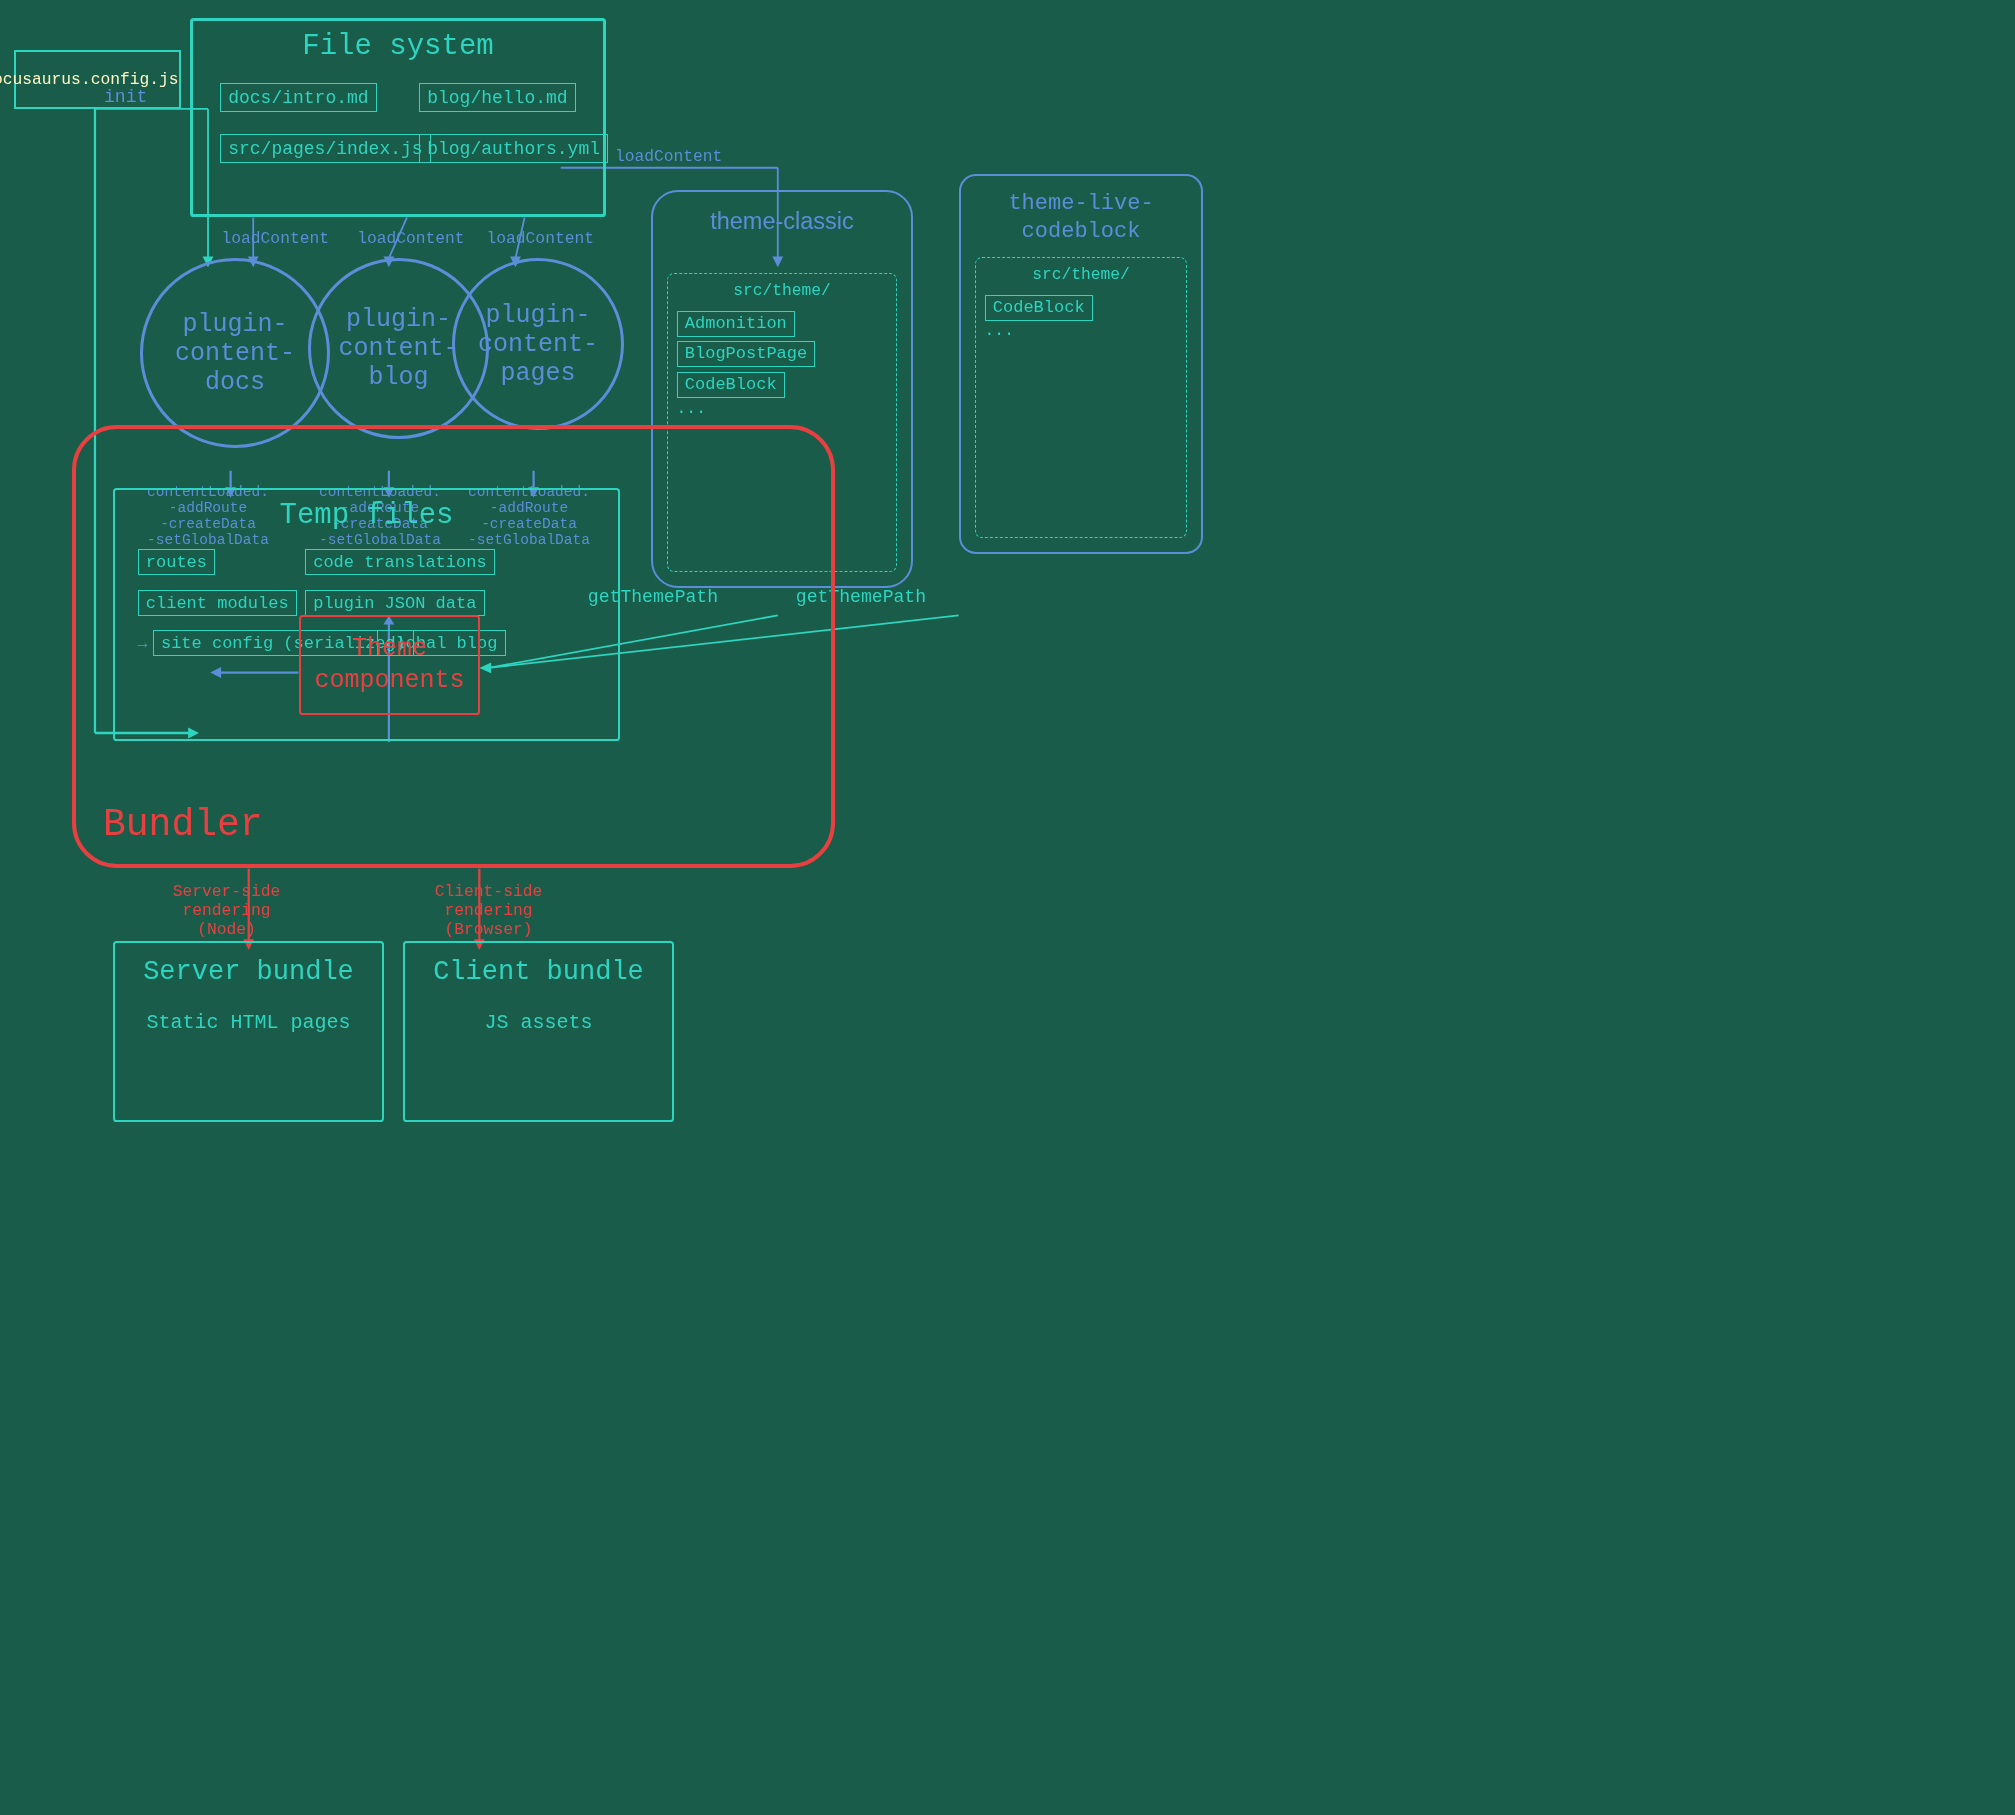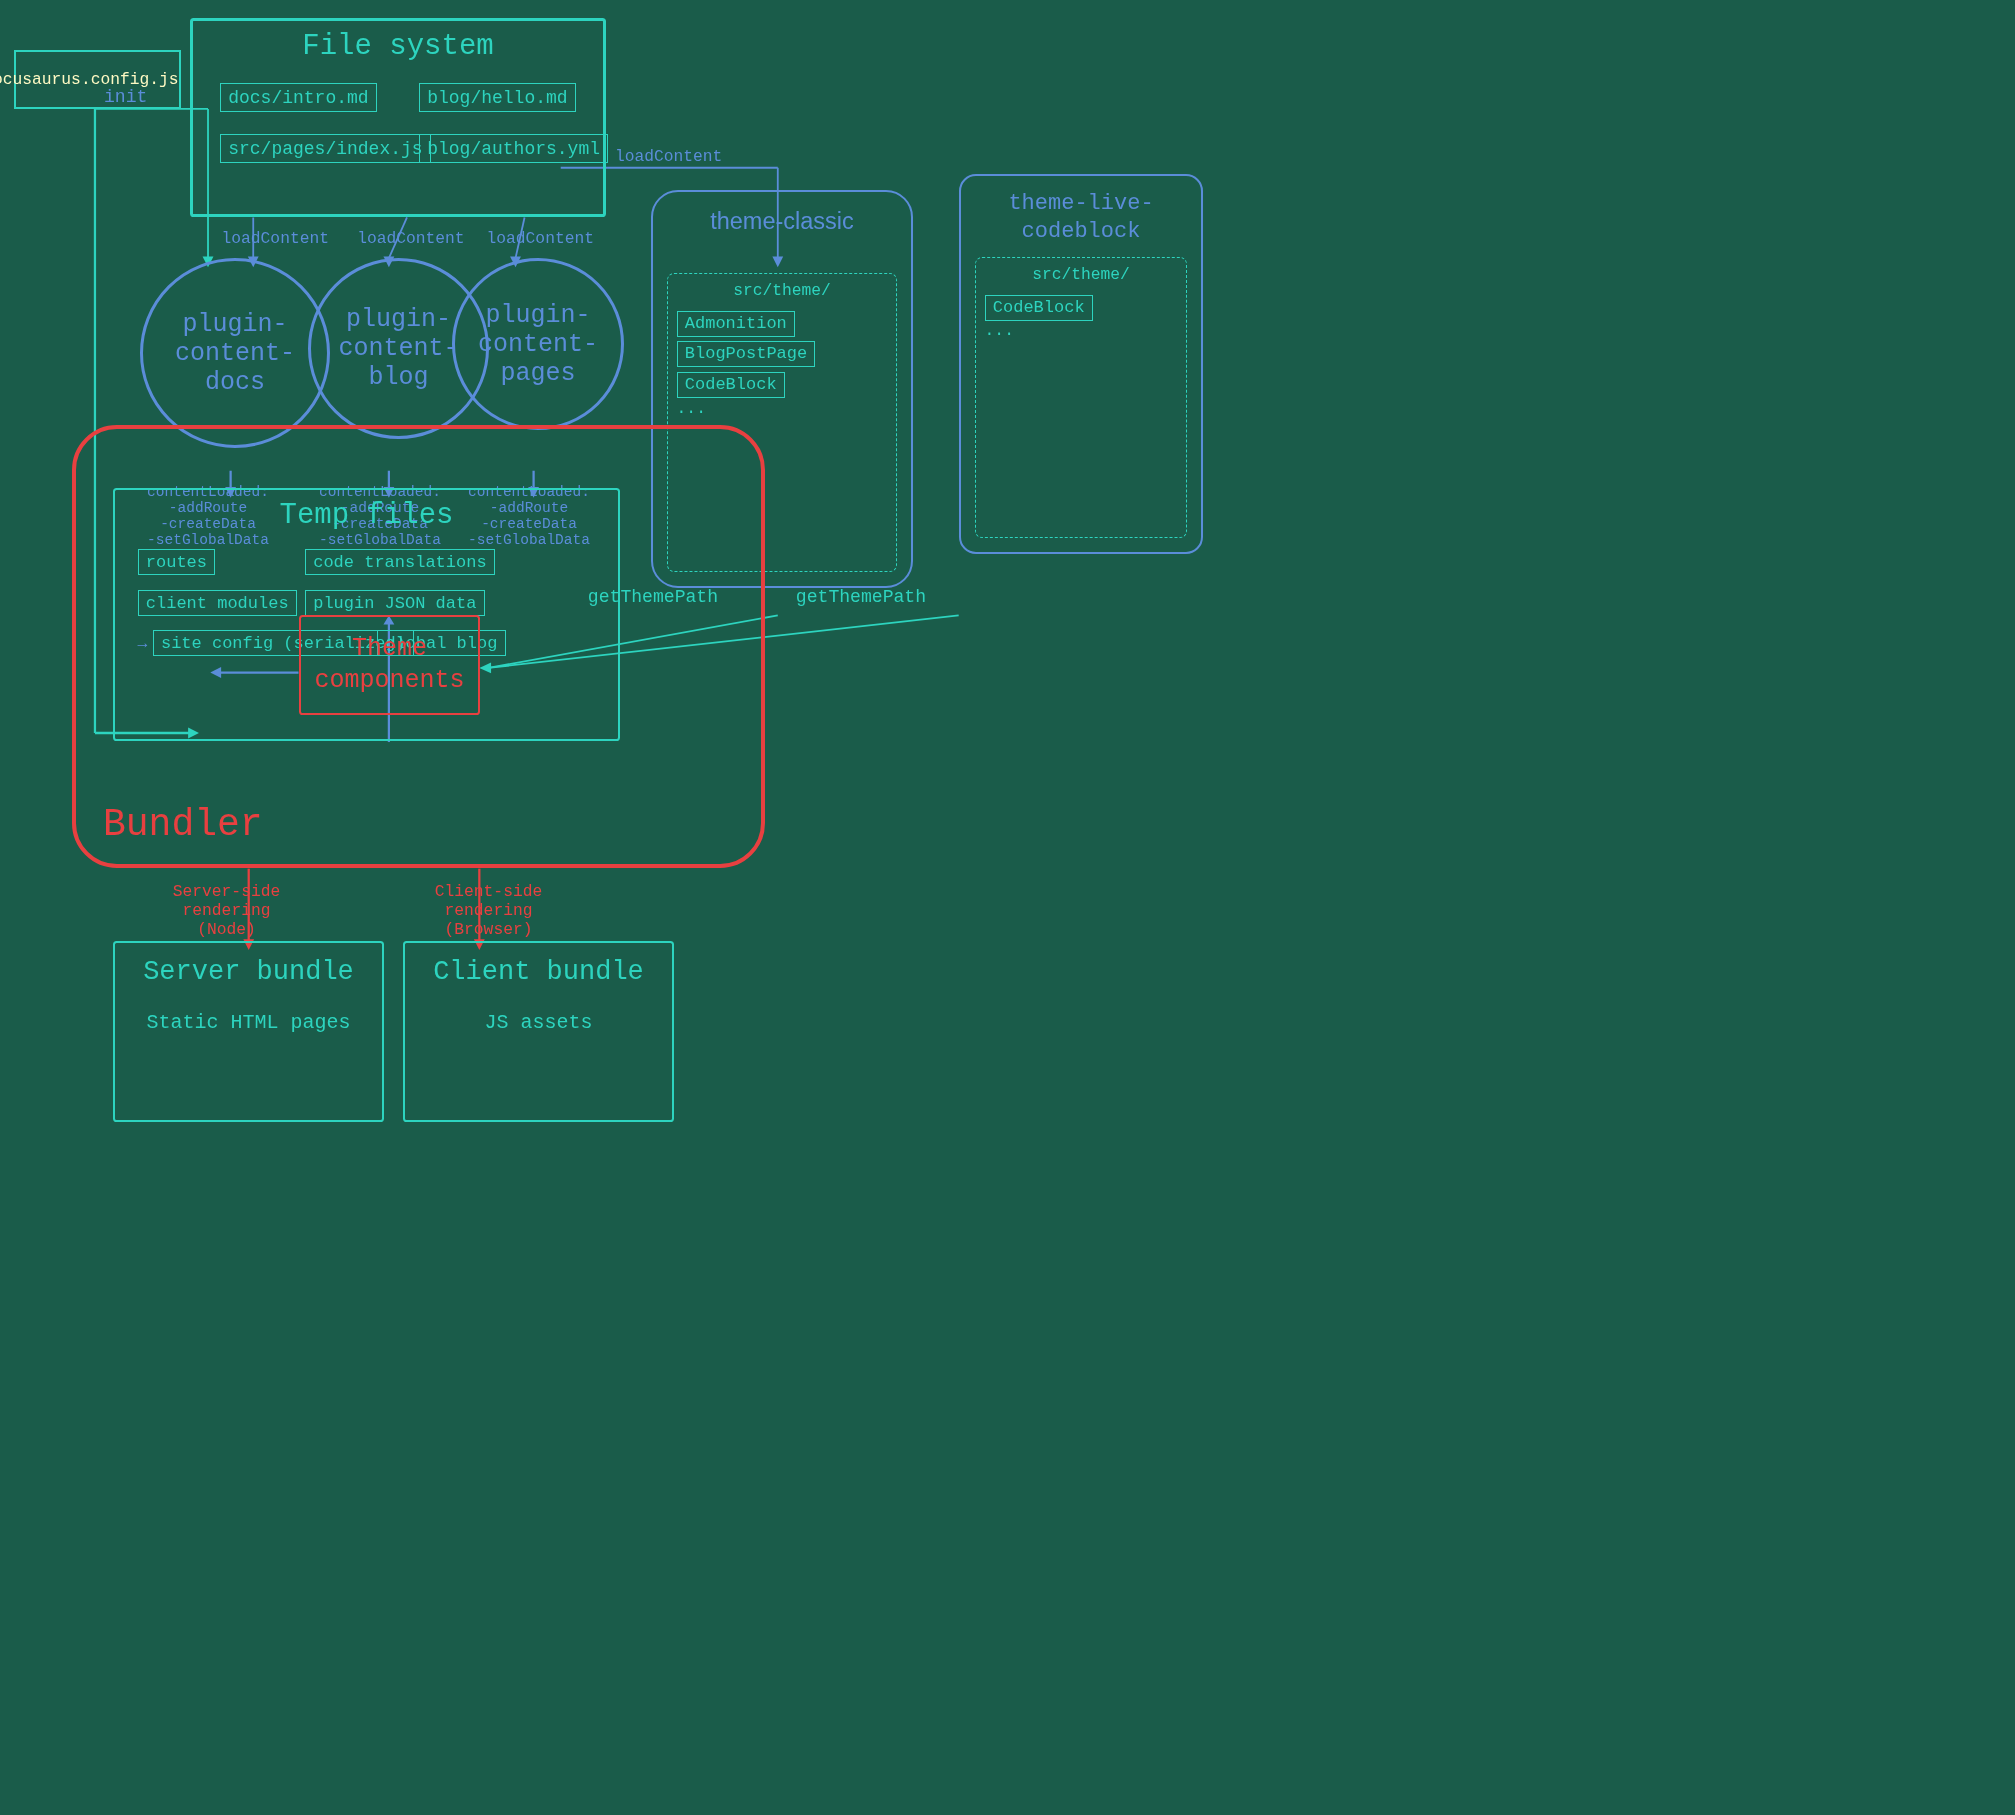--- a/index.html
+++ b/index.html
@@ -122,21 +122,21 @@
       border: 2.7px solid #2dd4bf;
       background: transparent;
       border-radius: 3.6px;
     }
 
     
     .bundler-box {
       position: absolute;
       top: 425px;
       left: 72px;
-      width: 693px;
+      width: 763px;
       height: 443px;
       border: 4.5px solid #e84040;
       border-radius: 45px;
       background: transparent;
     }
 
     
     .theme-components-box {
       position: absolute;
       top: 615px;

